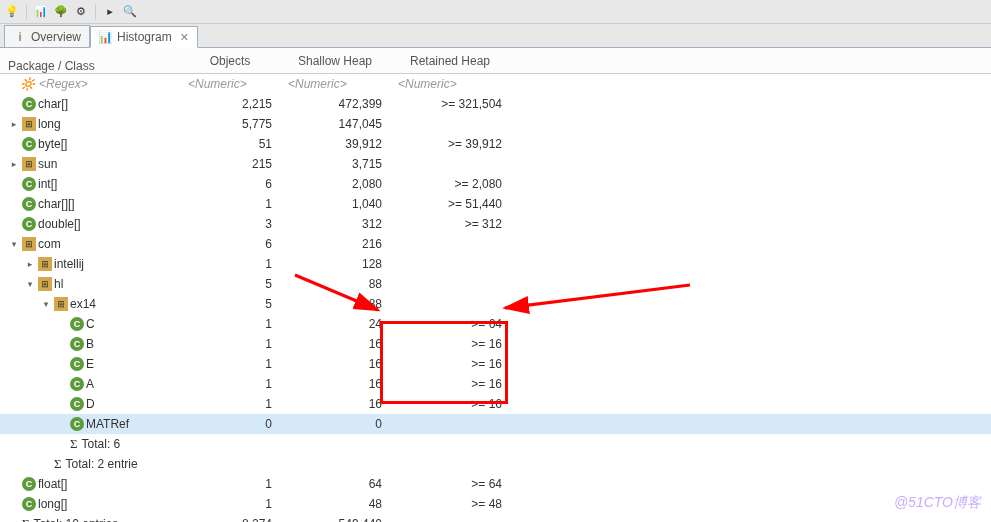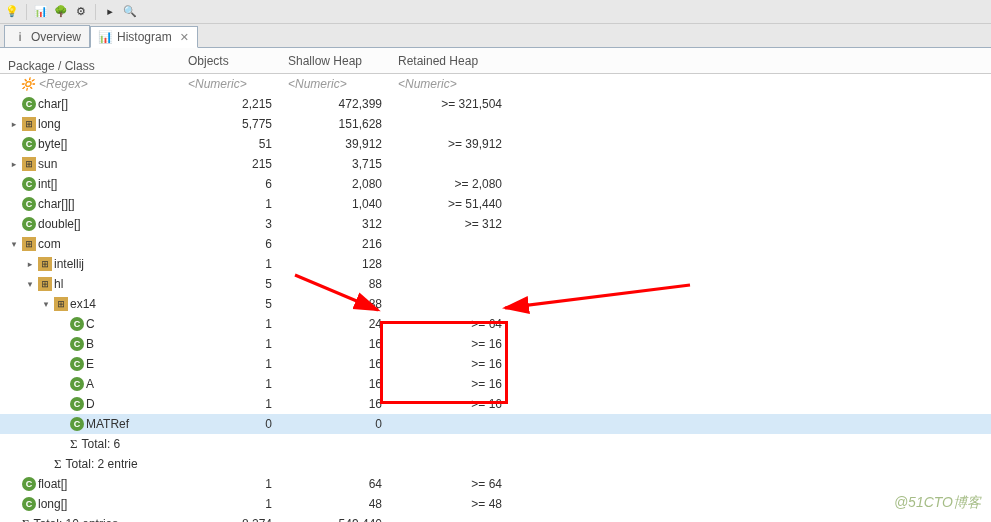--- a/index.html
+++ b/index.html
@@ -7,35 +7,35 @@
 .toolbar { height: 24px; background: #e8e8e8; border-bottom: 1px solid #ccc; display: flex; align-items: center; padding: 0 4px; gap: 4px; }
 .tool-icon { width: 16px; height: 16px; display: flex; align-items: center; justify-content: center; font-size: 11px; }
 .tool-sep { width: 1px; height: 16px; background: #ccc; margin: 0 2px; }
 .tabs { height: 24px; background: #e8e8e8; border-bottom: 1px solid #a0b0c0; display: flex; align-items: flex-end; padding-left: 4px; }
 .tab { height: 22px; padding: 0 8px; display: flex; align-items: center; gap: 4px; border: 1px solid #a0b0c0; border-bottom: none; background: #f5f5f5; cursor: pointer; color: #555; }
 .tab.active { background: #fff; border-bottom: 1px solid #fff; position: relative; top: 1px; }
 .tab .icon { width: 14px; height: 14px; display: inline-flex; align-items: center; justify-content: center; }
 .tab .close { margin-left: 4px; color: #888; font-size: 11px; }
 .table-container { background: #fff; }
 .header-row { display: grid; grid-template-columns: 180px 100px 110px 120px 1fr; border-bottom: 1px solid #ccc; height: 26px; align-items: center; color: #555; background: #fcfcfc; }
-.header-row .hcell { padding: 0 8px; text-align: left; }
+.header-row .hcell { padding: 0 8px; text-align: center; }
 .header-row .hcell:first-child { text-align: left; padding-left: 8px; margin-top: 10px; }
 .filter-row { display: grid; grid-template-columns: 180px 100px 110px 120px 1fr; height: 20px; align-items: center; color: #999; font-style: italic; }
 .filter-row .fcell { padding: 0 8px; text-align: left; }
 .filter-row .fcell:first-child { text-align: left; padding-left: 20px; display: flex; align-items: center; gap: 4px; }
 .row { display: grid; grid-template-columns: 180px 100px 110px 120px 1fr; height: 20px; align-items: center; }
 .row.selected { background: #d6e9f8; }
 .cell { padding: 0 8px; text-align: right; white-space: nowrap; overflow: hidden; }
 .cell.name { text-align: left; display: flex; align-items: center; gap: 2px; }
 .expander { width: 12px; display: inline-flex; justify-content: center; color: #666; font-size: 9px; cursor: pointer; }
 .icon-class { width: 14px; height: 14px; border-radius: 50%; background: #5b9b3b; color: #fff; display: inline-flex; align-items: center; justify-content: center; font-size: 9px; font-weight: bold; }
 .icon-package { width: 14px; height: 14px; background: #d4a84b; display: inline-flex; align-items: center; justify-content: center; font-size: 9px; }
 .sigma { font-family: serif; font-size: 13px; margin-right: 2px; }
 .bold { font-weight: normal; }
-.watermark { position: absolute; bottom: 10px; right: 10px; color: #4d7c0f; font-size: 14px; opacity: 0.5; font-style: italic; text-align: right; }
+.watermark { position: absolute; bottom: 10px; right: 10px; color: #8b5cf6; font-size: 14px; opacity: 0.5; font-style: italic; text-align: right; }
 .redbox { position: absolute; border: 3px solid red; pointer-events: none; z-index: 10; }
 .arrow-svg { position: absolute; pointer-events: none; z-index: 11; }
 </style>
 </head>
 <body>
 
 <div class="toolbar">
   <span class="tool-icon">💡</span>
   <span class="tool-sep"></span>
   <span class="tool-icon">📊</span>
@@ -88,21 +88,21 @@
         <div class="cell">&gt;= 321,504</div>
         <div></div>
       </div>
       <div class="row">
         <div class="cell name" style="padding-left: 8px;">
           <span class="expander">▸</span>
           <span class="icon-package">⊞</span>
           <span>long</span>
         </div>
         <div class="cell">5,775</div>
-        <div class="cell">151,628</div>
+        <div class="cell">147,045</div>
         <div class="cell"></div>
         <div></div>
       </div>
       <div class="row">
         <div class="cell name" style="padding-left: 8px;">
           <span class="expander"></span>
           <span class="icon-class">C</span>
           <span>byte[]</span>
         </div>
         <div class="cell">51</div>

